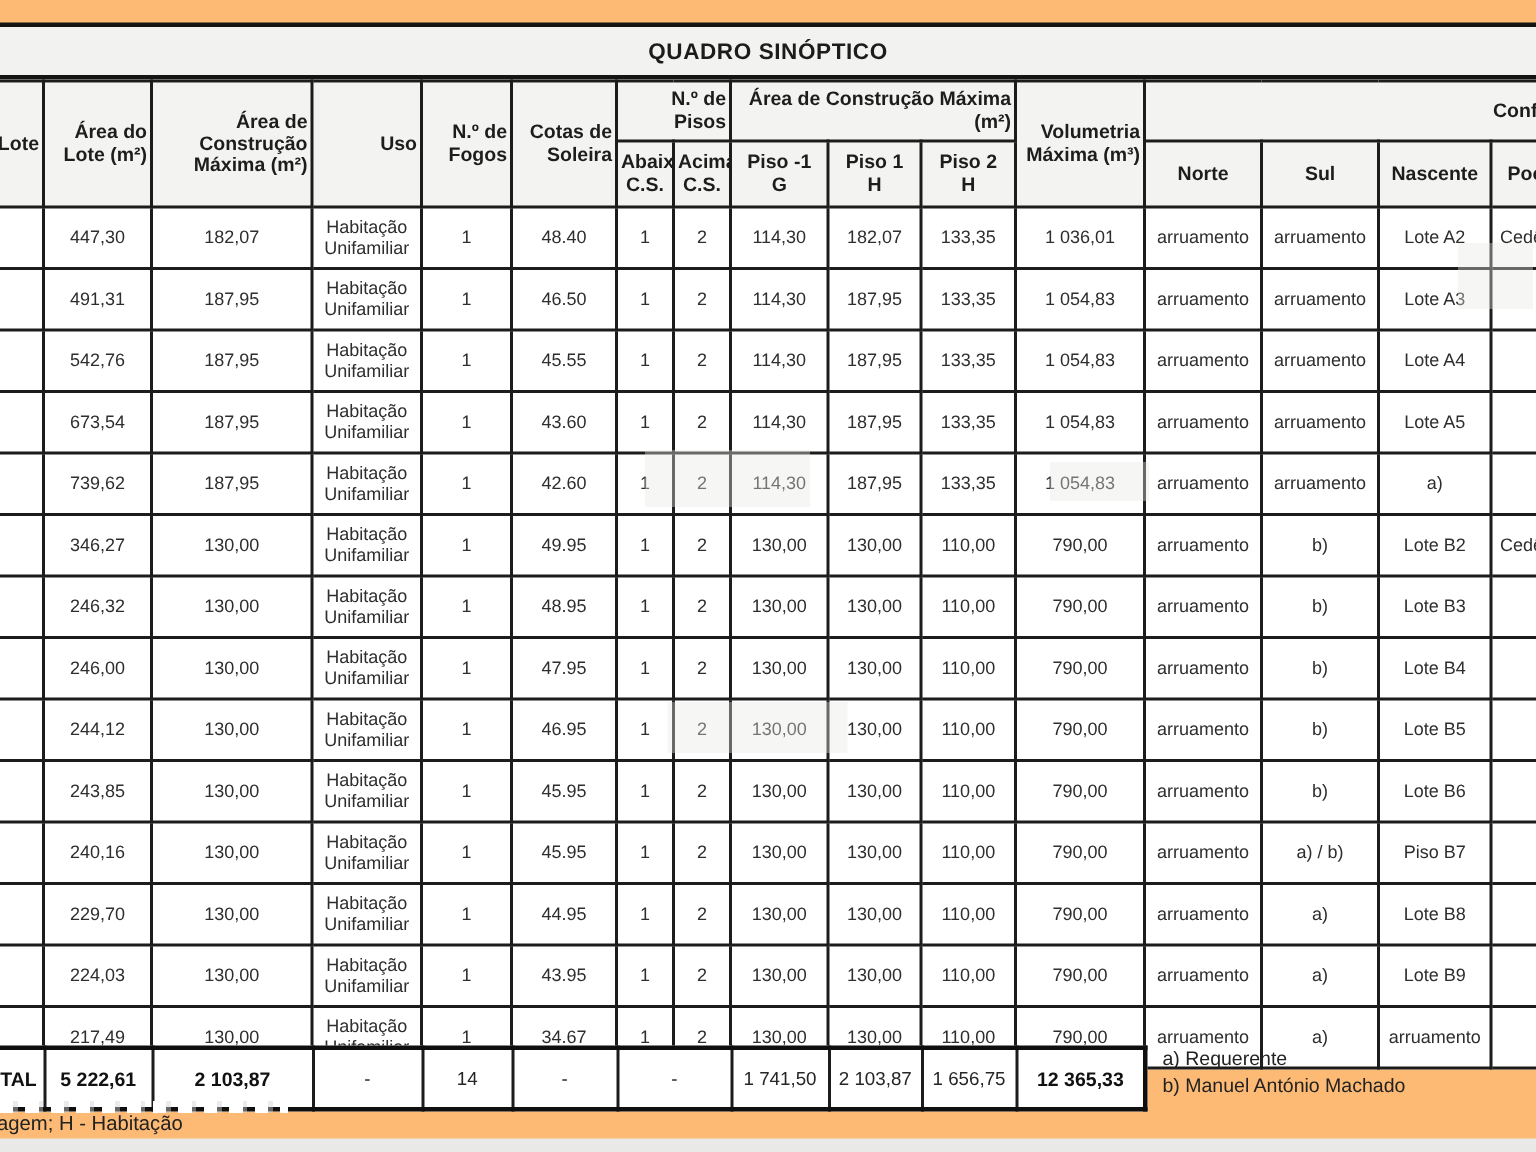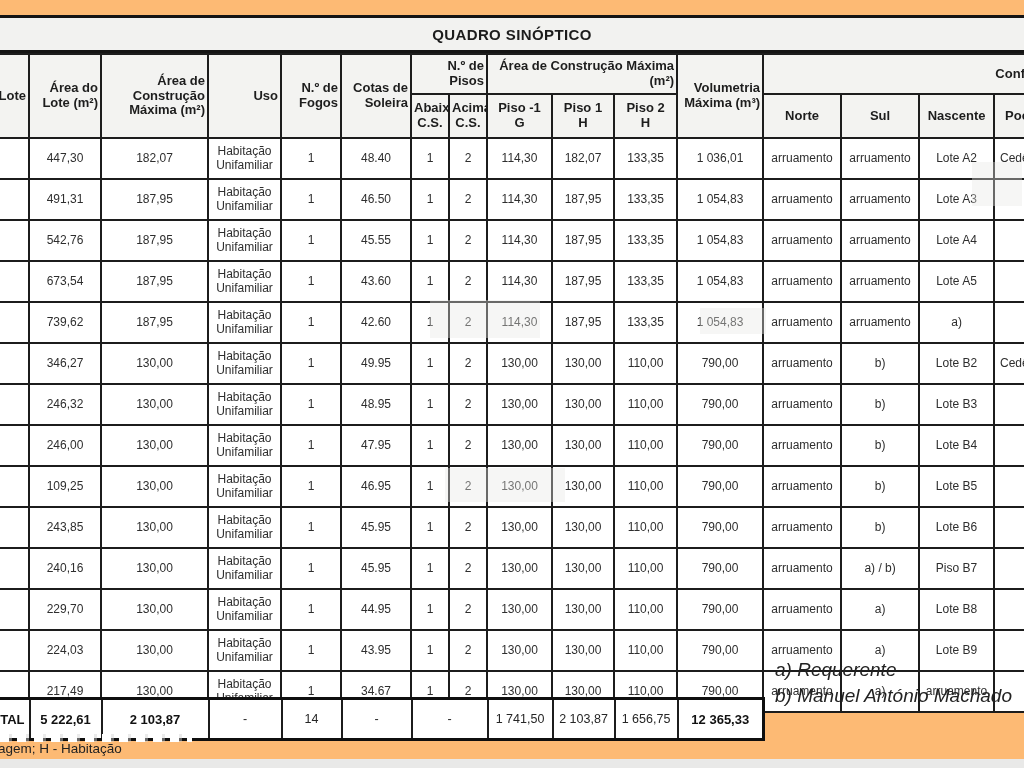--- a/index.html
+++ b/index.html
@@ -24,21 +24,21 @@
   td.lote-cell{font-weight:bold;font-size:14px;text-align:right;padding-right:16px;color:#111;}
   td.uso-cell{font-size:11.5px;}
   td.poente-cell{text-align:left;padding-left:10px;}
 
   #total-table{position:absolute;left:-47px;top:697px;width:812px;border:3px solid #0f0f0f;background:#fff;}
   #total-table td{border:2px solid #1c1c1c;text-align:center;vertical-align:middle;height:36px;
         font-size:12.5px;color:#262626;overflow:hidden;}
   #total-table td.b{font-weight:bold;font-size:13px;color:#111;}
   #total-table td.lote-cell{font-weight:bold;font-size:13px;text-align:right;padding-right:4px;}
 
-  .notes{position:absolute;left:775px;top:657px;font-size:19px;line-height:1.35;color:#222;font-style:italic;}
+  .notes{position:absolute;left:775px;top:697px;font-size:13px;line-height:1.35;color:#222;}
   .legend{position:absolute;left:-47px;top:741px;font-size:13.5px;white-space:nowrap;color:#222;}
 
   .scan-edge{position:absolute;left:0;top:759px;width:1024px;height:9px;background:#e9e9e8;}
   .wm-dash{position:absolute;left:0;top:734px;width:192px;height:8px;
         background:repeating-linear-gradient(90deg,#fff 0 9px,rgba(210,210,210,.45) 9px 12px,rgba(255,255,255,0) 12px 17px);}
   .wm{position:absolute;background:#e7e7e5;opacity:.38;}
   .wm1{left:430px;top:300px;width:110px;height:38px;}
   .wm2{left:700px;top:308px;width:66px;height:26px;}
   .wm3{left:445px;top:468px;width:120px;height:34px;}
   .wm4{left:972px;top:162px;width:50px;height:44px;}
@@ -253,21 +253,21 @@
           <td>130,00</td>
           <td>110,00</td>
           <td>790,00</td>
           <td>arruamento</td>
           <td>b)</td>
           <td>Lote B4</td>
           <td class="poente-cell">Lote</td>
         </tr>
         <tr>
           <td class="lote-cell">B4</td>
-          <td>109,25</td>
+          <td>244,12</td>
           <td>130,00</td>
           <td class="uso-cell">Habitação Unifamiliar</td>
           <td>1</td>
           <td>46.95</td>
           <td>1</td>
           <td>2</td>
           <td>130,00</td>
           <td>130,00</td>
           <td>110,00</td>
           <td>790,00</td>

